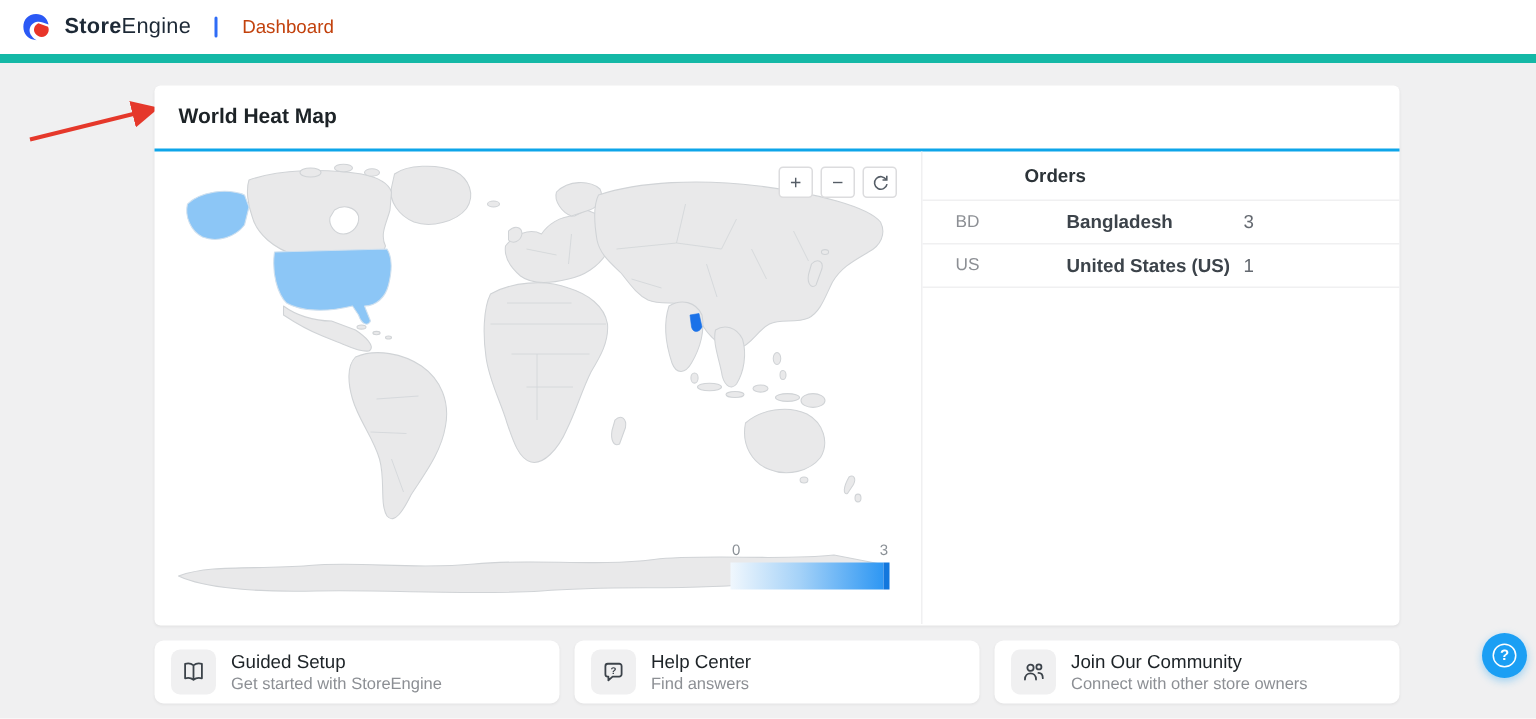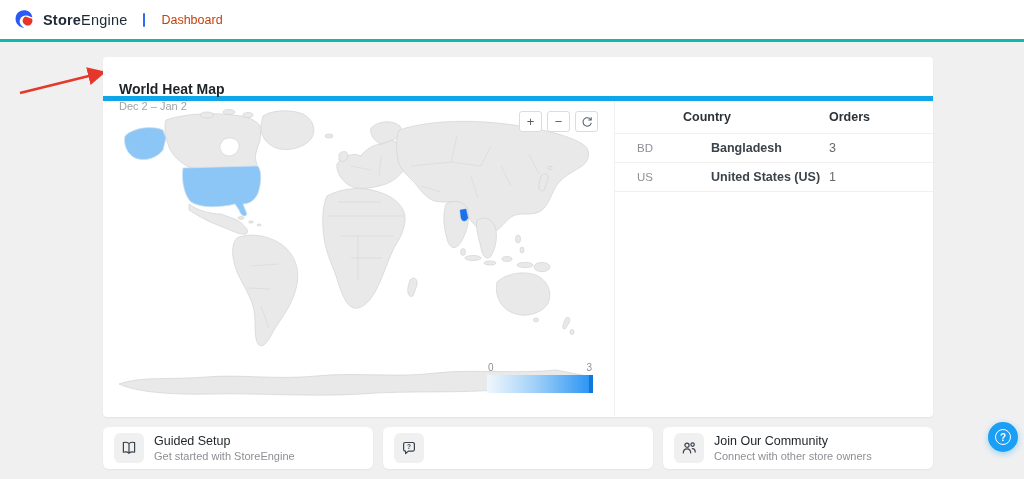--- a/index.html
+++ b/index.html
@@ -9,39 +9,39 @@
     width:1024px; height:479px;
     background:#f0f0f1;
     font-family:"Liberation Sans", sans-serif;
     position:relative; overflow:hidden;
     -webkit-font-smoothing:antialiased;
   }
 
   
   .topbar {
     position:absolute; top:0; left:0; width:1024px; height:42px;
-    background:#fff; border-bottom:3px solid #14b8a6;
+    background:#fff; border-bottom:6px solid #14b8a6;
     display:flex; align-items:center; padding-left:14px;
   }
   .logo { width:21px; height:21px; flex:0 0 21px; }
   .brand { margin-left:8px; font-size:14.5px; color:#1d2936; letter-spacing:.2px; }
   .brand .bold { font-weight:700; }
   .brand .light { font-weight:400; }
   .brand-sep { width:2px; height:14px; background:#2f6cf6; border-radius:1px; margin:0 16px; }
   .nav-dash { font-size:12.5px; color:#c2410c; cursor:pointer; }
 
   
   .arrow-annotation { position:absolute; left:16px; top:62px; pointer-events:none; }
 
   
   .heatmap-card {
     position:absolute; left:103px; top:57px; width:830px; height:360px;
     background:#fff; border-radius:4px; box-shadow:0 1px 2px rgba(0,0,0,.06);
   }
-  .card-head { height:44px; padding:24px 16px 0; border-bottom:5px solid #0ea5e9; }
+  .card-head { height:44px; padding:12px 16px 0; border-bottom:2px solid #0ea5e9; }
   .card-title { margin:0; font-size:14px; font-weight:700; color:#1d2327; }
   .card-date { font-size:11px; color:#9ea3a8; margin-top:3px; }
   .card-body { display:flex; height:315px; }
 
   .map-panel { width:512px; border-right:1px solid #f0f0f1; position:relative; }
   .map-svg { position:absolute; left:8px; top:5px; }
 
   .map-controls { position:absolute; top:10px; right:16px; display:flex; gap:5px; }
   .map-btn {
     width:23px; height:21px; background:#fff; border:1px solid #dcdcde; border-radius:3px;
@@ -113,21 +113,20 @@
     <marker id="ah" markerWidth="7" markerHeight="7" refX="5" refY="3.5" orient="auto">
       <path d="M0,0 L7,3.5 L0,7 Z" fill="#e5382b"></path>
     </marker>
   </defs>
   <line x1="4" y1="31" x2="85" y2="11" stroke="#e5382b" stroke-width="2.6" marker-end="url(#ah)"></line>
 </svg>
 
 <section class="heatmap-card">
   <div class="card-head">
     <h2 class="card-title">World Heat Map</h2>
-    <div class="card-date">Dec 2 – Jan 2</div>
   </div>
 
   <div class="card-body">
 
     <div class="map-panel">
       <svg class="map-svg" width="494" height="296" viewBox="0 0 494 296">
         <g fill="#e9e9ea" stroke="#d0d3d6" stroke-width="0.7" stroke-linejoin="round">
 
           <path d="M152,10 C160,4 180,3 192,8 C202,13 206,24 200,33 C193,42 176,46 165,42 C155,38 148,28 150,19 Z"></path>
 
@@ -212,21 +211,20 @@
         <div class="legend-bar-wrap">
           <div class="legend-bar"></div>
           <div class="legend-cap"></div>
         </div>
       </div>
     </div>
 
     <div class="table-panel">
       <div class="t-row t-head">
         <span></span>
-        <span>Country</span>
         <span class="orders-h">Orders</span>
       </div>
       <div class="t-row t-body-row">
         <span class="code">BD</span>
         <span class="cname">Bangladesh</span>
         <span class="orders">3</span>
       </div>
       <div class="t-row t-body-row">
         <span class="code">US</span>
         <span class="cname">United States (US)</span>
@@ -249,20 +247,24 @@
       <div class="info-sub">Get started with StoreEngine</div>
     </span>
   </div>
 
   <div class="info-card">
     <span class="icon-box">
       <svg width="16" height="16" viewBox="0 0 16 16" aria-hidden="true">
         <path d="M4.2 2.5 h7.6 a1.6 1.6 0 0 1 1.6 1.6 v5.4 a1.6 1.6 0 0 1 -1.6 1.6 H7.4 L4.6 13.6 V11.1 H4.2 a1.6 1.6 0 0 1 -1.6 -1.6 V4.1 a1.6 1.6 0 0 1 1.6 -1.6 Z" fill="none" stroke="#3c434a" stroke-width="1.2" stroke-linejoin="round"></path>
         <text x="8" y="9.3" text-anchor="middle" font-size="6.5" font-weight="bold" fill="#3c434a" font-family="Liberation Sans, sans-serif">?</text>
       </svg>
+    </span>
+    <span class="info-text">
+      <div class="info-title">Help Center</div>
+      <div class="info-sub">Find answers</div>
     </span>
   </div>
 
   <div class="info-card">
     <span class="icon-box">
       <svg width="16" height="16" viewBox="0 0 16 16" aria-hidden="true">
         <g fill="none" stroke="#3c434a" stroke-width="1.2" stroke-linecap="round">
           <circle cx="6" cy="5.2" r="2.1"></circle>
           <path d="M2.3 13 c0 -2.6 1.8 -4.1 3.7 -4.1 s3.7 1.5 3.7 4.1"></path>
           <circle cx="11.6" cy="4.6" r="1.7"></circle>

